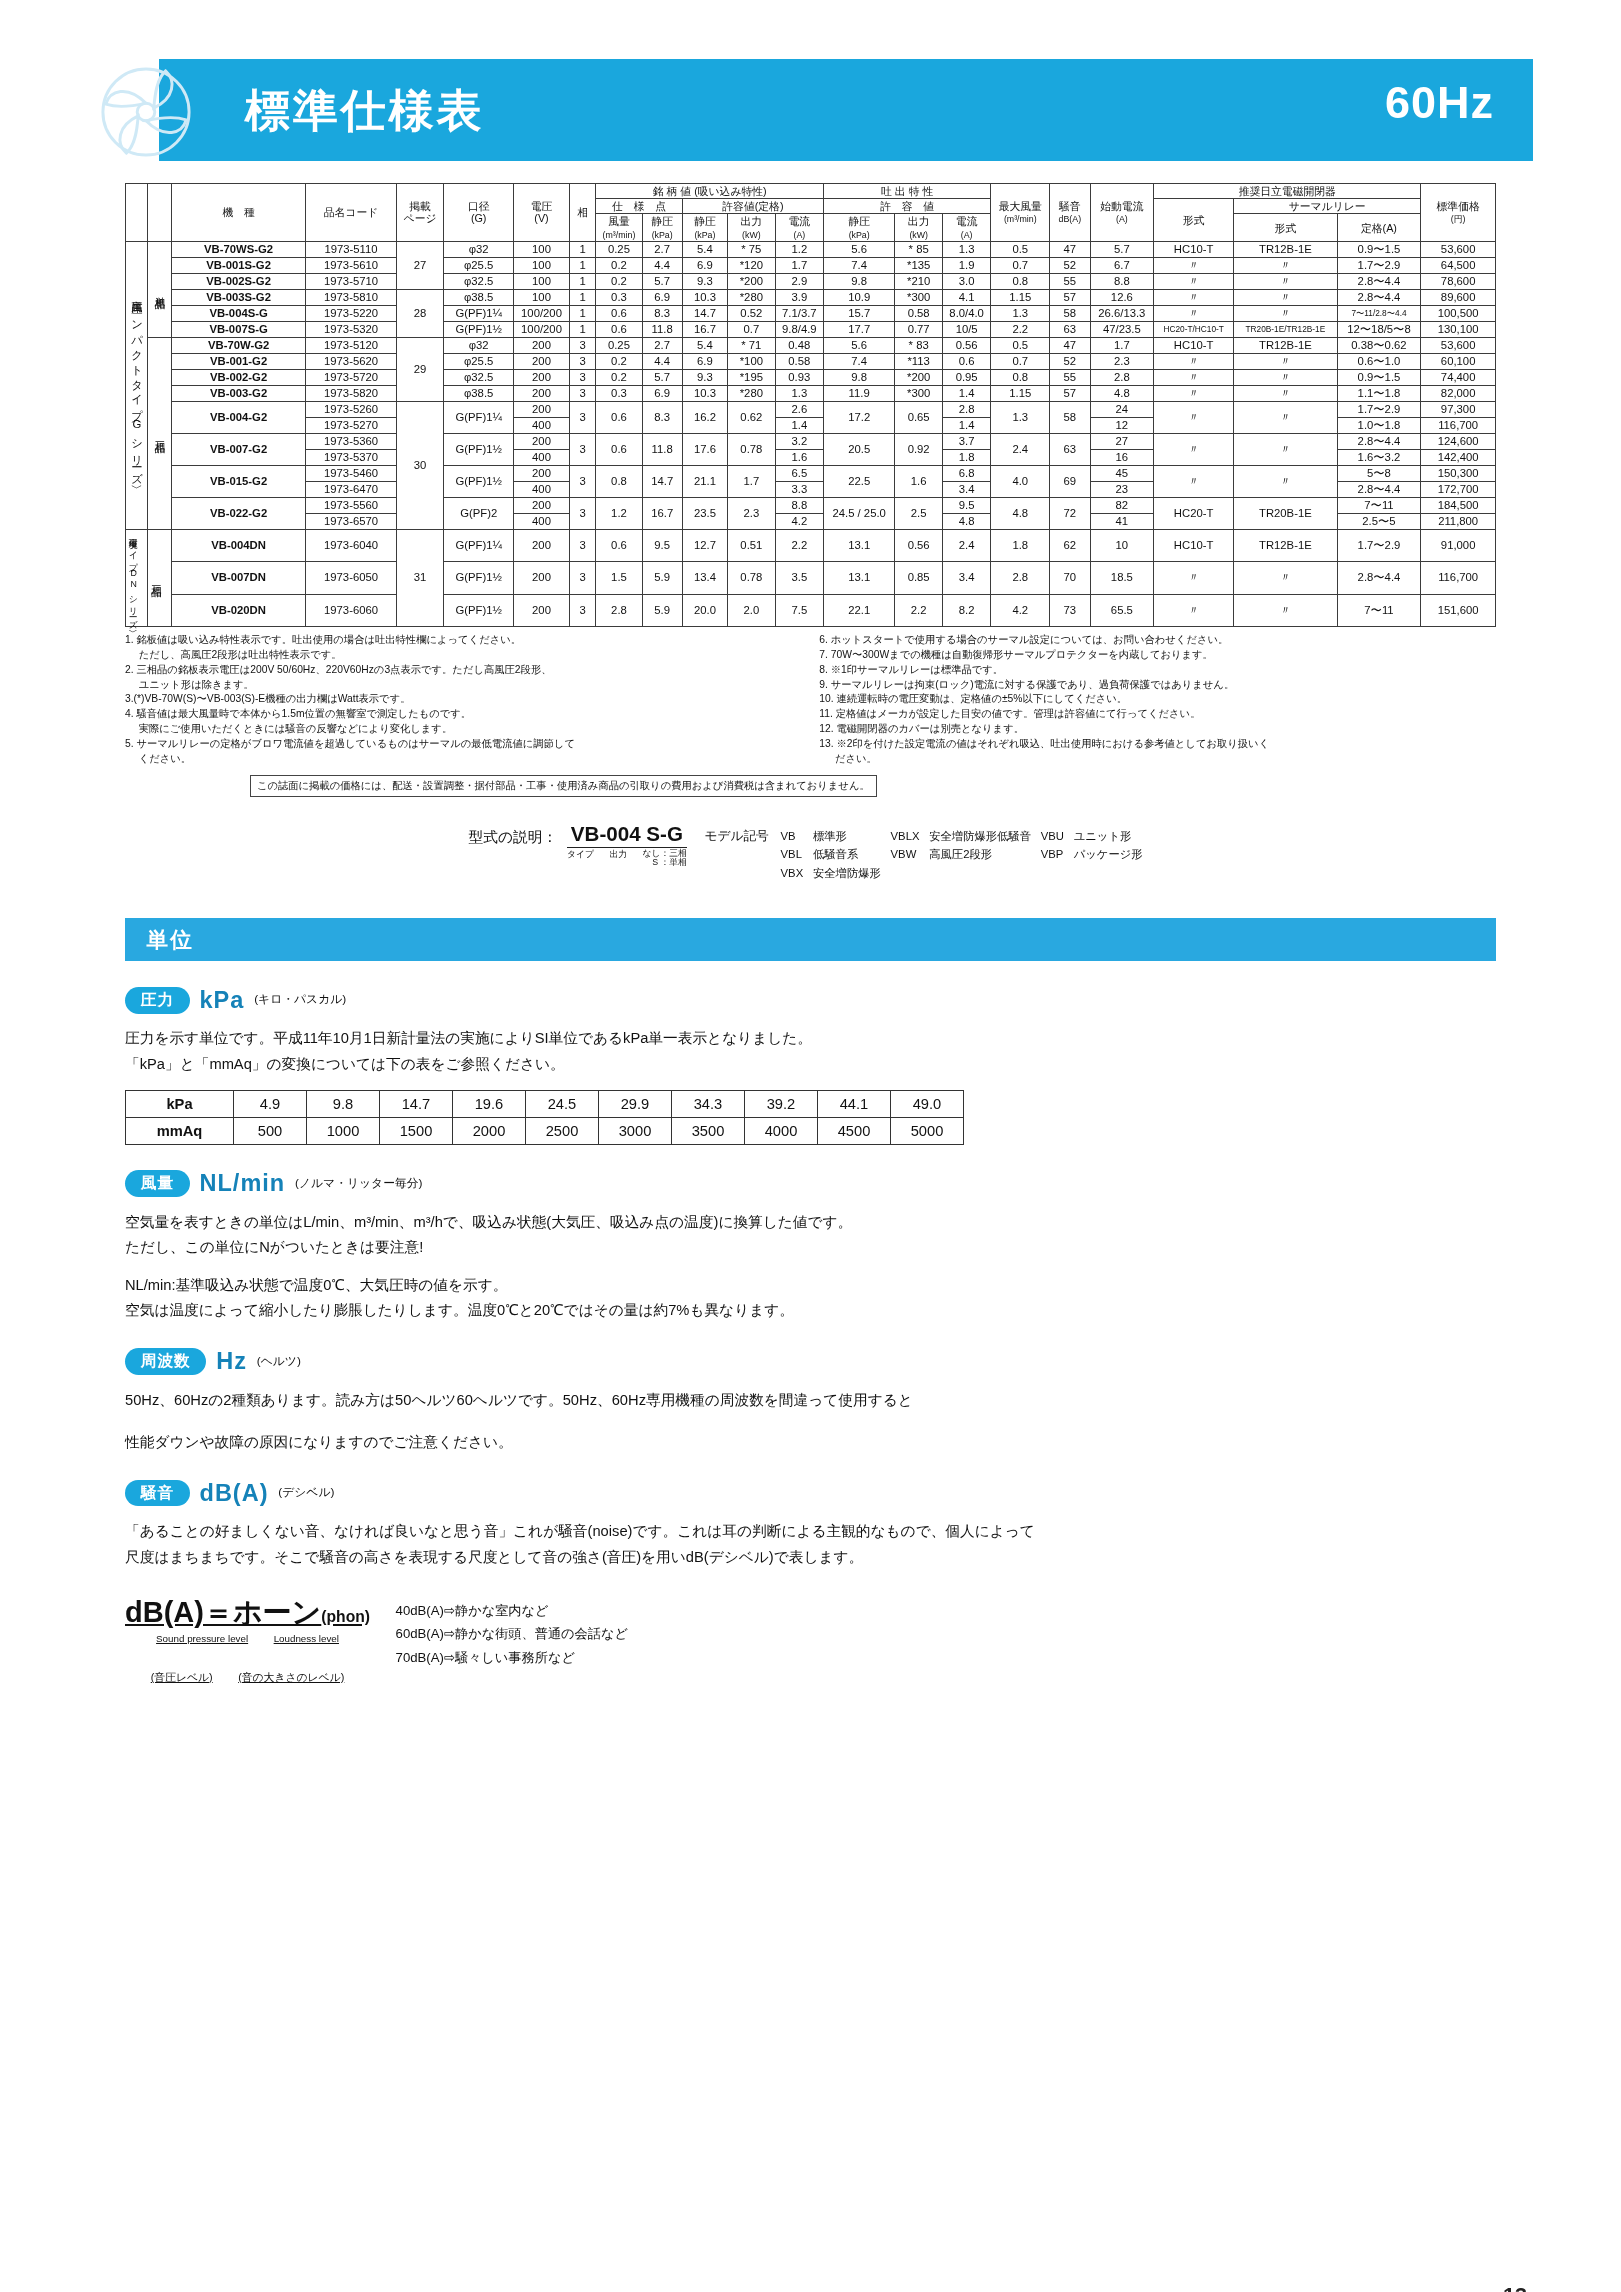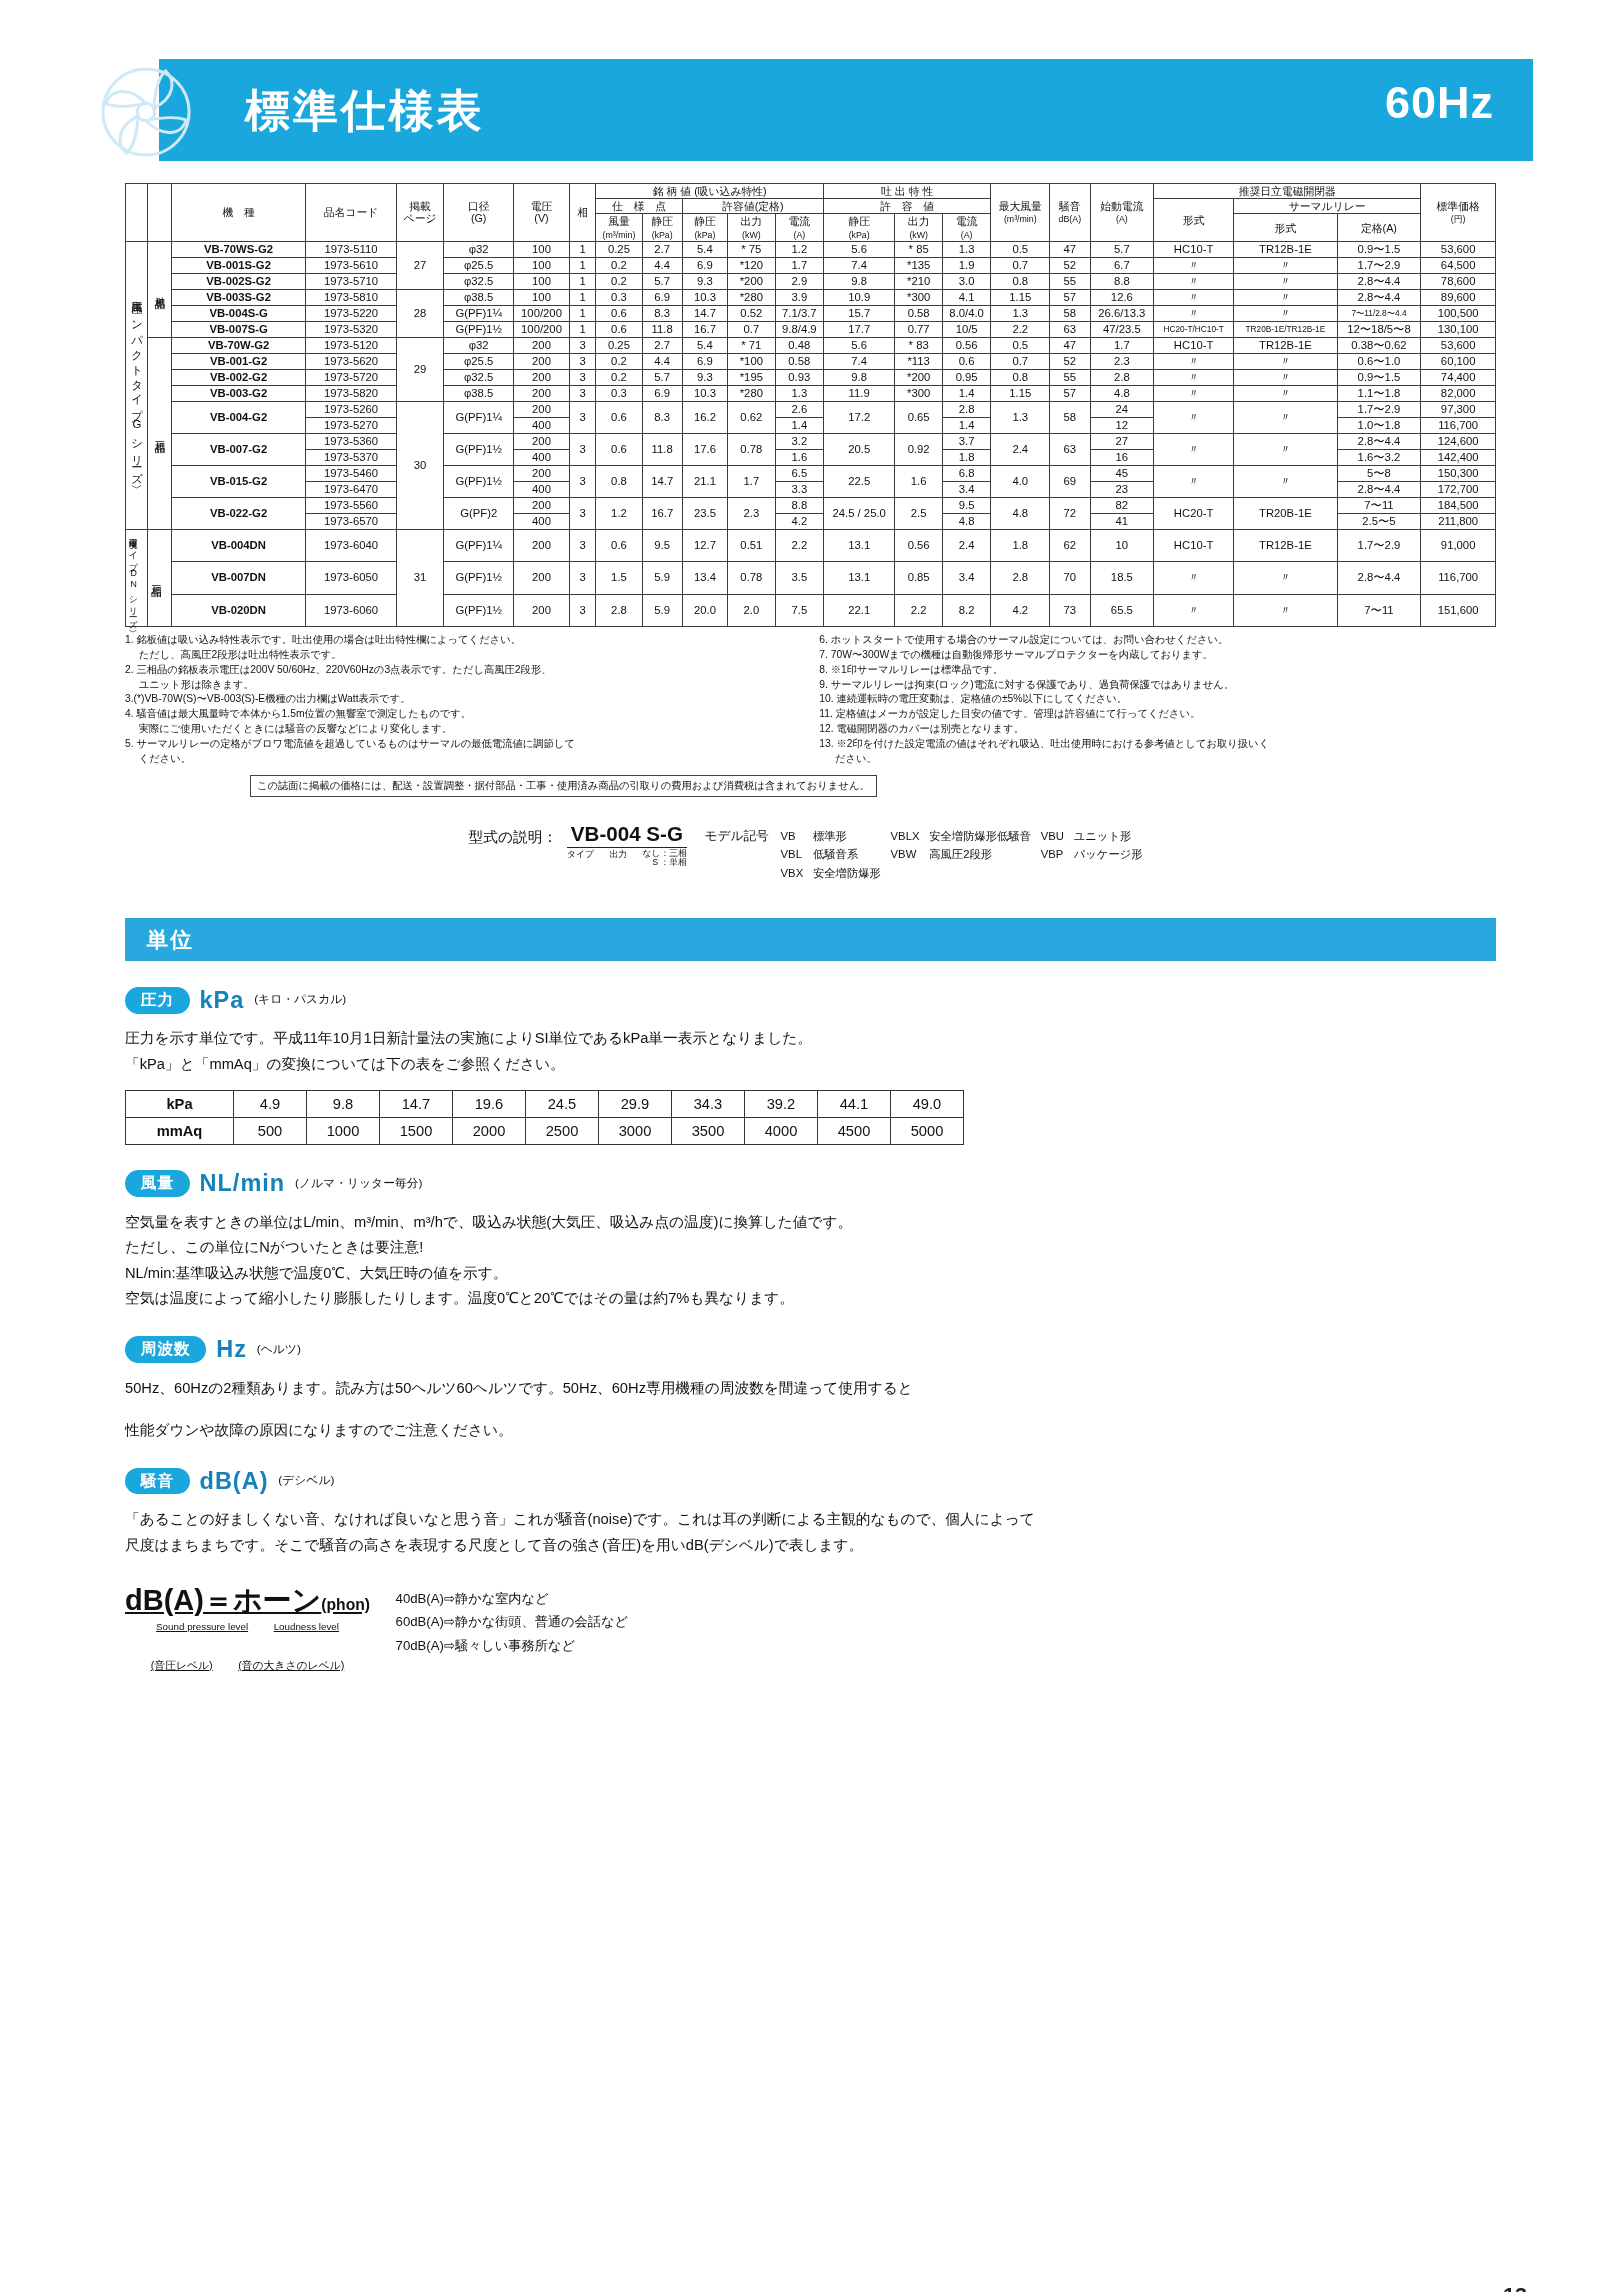--- a/index.html
+++ b/index.html
@@ -758,21 +758,21 @@
     </tbody>
   </table>
 
   <div class="sub-head">
     <span class="pill">風量</span>
     <span class="big">NL/min</span>
     <span class="small">(ノルマ・リッター毎分)</span>
   </div>
   <div class="para">空気量を表すときの単位はL/min、m³/min、m³/hで、吸込み状態(大気圧、吸込み点の温度)に換算した値です。</div>
   <div class="para" style="margin-top:2px">ただし、この単位にNがついたときは要注意!</div>
-  <div class="para" style="margin-top:2px">NL/min:基準吸込み状態で温度0℃、大気圧時の値を示す。</div>
+  <div class="para" style="margin-top:14px">NL/min:基準吸込み状態で温度0℃、大気圧時の値を示す。</div>
   <div class="para" style="margin-top:2px">空気は温度によって縮小したり膨脹したりします。温度0℃と20℃ではその量は約7%も異なります。</div>
 
   <div class="sub-head">
     <span class="pill">周波数</span>
     <span class="big">Hz</span>
     <span class="small">(ヘルツ)</span>
   </div>
   <div class="para">50Hz、60Hzの2種類あります。読み方は50ヘルツ60ヘルツです。50Hz、60Hz専用機種の周波数を間違って使用すると</div>
   <div class="para" style="margin-top:18px">性能ダウンや故障の原因になりますのでご注意ください。</div>
 

